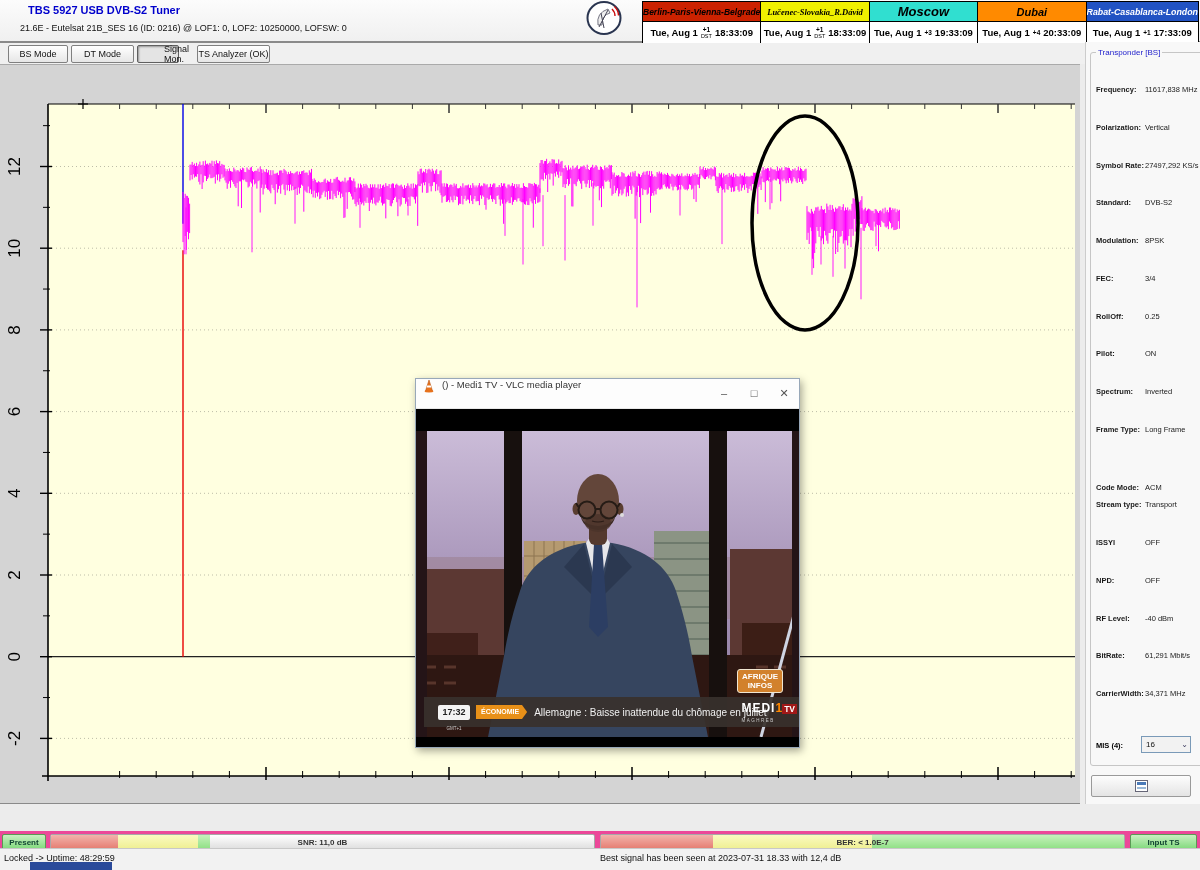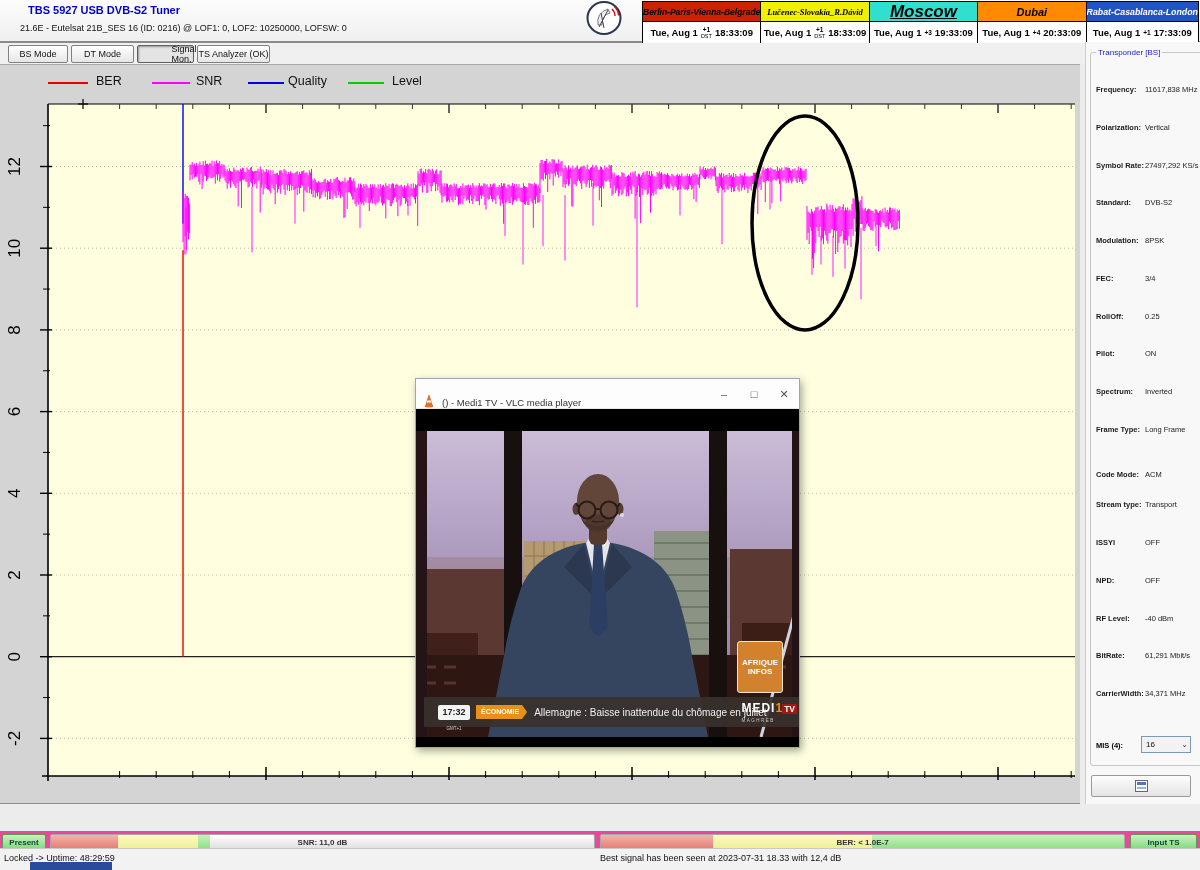--- a/index.html
+++ b/index.html
@@ -11,21 +11,21 @@
   .app-title { position:absolute; left:28px; top:4px; font-size:11px; font-weight:bold; color:#0000cc; }
   .app-subtitle { position:absolute; left:20px; top:23px; font-size:9px; color:#111; }
   .logo { position:absolute; left:575px; top:1px; width:58px; height:41px; text-align:center; }
   .logo-circle { width:36px; height:34px; margin:0 auto; }
   .logo-ribbon { display:inline-block; font-size:6.5px; font-weight:bold; color:#b01010; background:#f6f6fa; border:1px solid #8890a8; padding:0 2px; line-height:8px; }
 
   
   .clocks { position:absolute; left:643px; top:1px; width:556px; height:43px; display:flex; }
   .clock { flex:1 1 0; border:1px solid #000; margin-left:-1px; display:flex; flex-direction:column; background:#fff; }
   .clock-name { height:20px; display:flex; align-items:center; justify-content:center; font-style:italic; font-weight:bold; font-size:8.5px; border-bottom:1px solid #000; white-space:nowrap; overflow:hidden; }
-  .clock:nth-child(3) .clock-name { font-size:17px;text-decoration:underline; }
+  .clock:nth-child(3) .clock-name { font-size:13px; }
   .clock:nth-child(4) .clock-name { font-size:11px; }
   .clock:nth-child(5) .clock-name { font-size:8.8px; }
   .clock-time { flex:1; display:flex; align-items:center; justify-content:center; font-size:9.5px; font-weight:bold; color:#000; background:#fff; white-space:nowrap; }
   .tz { display:inline-flex; flex-direction:column; align-items:center; margin:0 3px; line-height:6px; }
   .tz .off { font-size:6.5px; font-weight:bold; }
   .tz .dst { font-size:5.5px; font-weight:normal; }
 
   
   .tabs { position:absolute; left:0; top:43px; width:1200px; height:21px; background:#f0f0f0; }
   .tab { position:absolute; top:2px; height:18px; background:linear-gradient(#ffffff,#e6e6e6); border:1px solid #808080; border-radius:2px; font-size:9px; color:#111; display:flex; align-items:center; justify-content:center; cursor:default; }
@@ -46,39 +46,39 @@
   .tr-label { position:absolute; left:5px; font-size:7.5px; font-weight:bold; color:#1a1a1a; white-space:nowrap; }
   .tr-value { position:absolute; left:54px; font-size:7.5px; color:#1a1a1a; white-space:nowrap; }
   .mis-row { position:absolute; left:0; top:683px; width:105px; }
   .mis-label { position:absolute; left:5px; top:5px; font-size:7.5px; font-weight:bold; }
   .mis-select { position:absolute; left:50px; top:0px; width:50px; height:17px; border:1px solid #7a9ab8; background:#f2f2f2; font-size:8px; line-height:15px; padding-left:4px; color:#111; }
   .mis-select .chev { position:absolute; right:2px; top:0; font-size:8px; color:#446; }
   .icon-button { position:absolute; left:5px; top:733px; width:100px; height:22px; background:linear-gradient(#fdfdfd,#e4e4e4); border:1px solid #9a9a9a; border-radius:2px; display:flex; align-items:center; justify-content:center; }
 
   
   .vlc { position:absolute; left:415px; top:378px; width:385px; height:370px; background:#fff; border:1px solid #98a8b8; box-shadow:2px 3px 8px rgba(0,0,0,.35); }
-  .vlc-titlebar { height:30px; background:#fdfdfd; display:flex; align-items:flex-end; border-bottom:1px solid #e8e8e8; }
+  .vlc-titlebar { height:30px; background:#fdfdfd; display:flex; align-items:flex-start; border-bottom:1px solid #e8e8e8; }
   .vlc-title { font-size:9.5px; color:#333; margin-left:6px; }
   .vlc-buttons { margin-left:auto; display:flex; }
   .vlc-btn { width:30px; text-align:center; font-size:11px; color:#555; line-height:28px; }
   .vlc-topbar { height:22px; background:#000; }
   .vlc-video { position:relative; height:306px; background:#9a87ab; overflow:hidden; }
   .vlc-botbar { height:10px; background:#000; }
   .video-svg { position:absolute; left:0; top:0; }
   .ticker { position:absolute; left:8px; bottom:10px; width:100%; height:30px; background:rgba(56,48,44,.93); display:flex; align-items:center; }
   .t-time { position:relative; margin-left:14px; width:32px; height:15px; background:#f4f4f4; border-radius:2px; text-align:center; font-size:9px; font-weight:bold; color:#222; line-height:15px; }
   .t-gmt { position:absolute; left:0; top:16px; width:32px; text-align:center; font-size:4.5px; color:#ccc; font-weight:normal; }
   .t-cat { margin-left:6px; height:14px; background:#e89018; color:#fff; font-size:7px; font-weight:bold; line-height:14px; padding:0 8px 0 5px; clip-path:polygon(0 0,90% 0,100% 50%,90% 100%,0 100%); }
   .t-headline { margin-left:7px; font-size:10px; color:#f0f0f0; white-space:nowrap; }
   .t-logo { position:absolute; right:10px; top:4px; text-align:left; line-height:12px; }
   .t-logo .p1 { color:#fff; font-weight:bold; font-size:12px; letter-spacing:1px; }
   .t-logo .p2 { color:#ff8800; font-weight:bold; font-size:12px; }
   .t-logo .p3 { color:#fff; font-weight:bold; font-size:8.5px; background:#a01818; padding:0 2px; }
   .t-logo .sub { display:block; font-size:4.5px; color:#ccc; letter-spacing:1.5px; }
-  .afrique { position:absolute; right:16px; bottom:44px; background:#d2812c; border:1px solid #f0e6d2; border-radius:3px; padding:16px 4px; text-align:center; font-size:8px; font-weight:bold; color:#fff; line-height:9px; }
+  .afrique { position:absolute; right:16px; bottom:44px; background:#d2812c; border:1px solid #f0e6d2; border-radius:3px; padding:2px 4px; text-align:center; font-size:8px; font-weight:bold; color:#fff; line-height:9px; }
 
   
   .bars { position:absolute; left:0; top:805px; width:1200px; height:43px; background:#ec4899;margin-top:26px; }
   .side-btn { position:absolute; height:17px; background:linear-gradient(#c9f0c1,#7bd877); border:1px solid #5a9a55; border-radius:2px; font-size:8px; font-weight:bold; color:#143; text-align:center; line-height:15px; }
   .meter { position:absolute; height:17px; border:1px solid #a8a8a8; border-radius:2px; background:linear-gradient(#ffffff,#dcdcdc); overflow:hidden; }
   .seg { position:absolute; top:0; height:100%; }
   .seg-red { background:linear-gradient(#f2b4ac,#e4786c); }
   .seg-yellow { background:linear-gradient(#fafac2,#eeee8e); }
   .seg-green { background:linear-gradient(#c6f2bc,#8ade80); }
   .meter-text { position:absolute; left:0; top:0; width:100%; text-align:center; font-size:8px; font-weight:bold; color:#333; line-height:16px; }
@@ -163,35 +163,25 @@
           </span>
           <span>17:33:09</span>
         </div>
     </div>
   </div>
 </div>
 
 <div class="tabs">
   <div class="tab" style="left:8px;width:60px;">BS Mode</div>
   <div class="tab" style="left:71px;width:63px;">DT Mode</div>
-  <div class="tab active" style="left:137px;width:57px;padding-left:37px;">Signal Mon.</div>
+  <div class="tab active" style="left:137px;width:42px;padding-left:37px;">Signal Mon.</div>
   <div class="tab" style="left:197px;width:73px;">TS Analyzer (OK)</div>
 </div>
 
 <div class="chart-panel">
-  <div class="legend">
-    <span class="legend-line" style="left: 48px; width: 40px; background: rgb(232, 0, 0);"></span>
-    <span class="legend-label" style="left:96px;">BER</span>
-    <span class="legend-line" style="left: 152px; width: 38px; background: rgb(255, 0, 255);"></span>
-    <span class="legend-label" style="left:196px;">SNR</span>
-    <span class="legend-line" style="left: 248px; width: 36px; background: rgb(0, 0, 232);"></span>
-    <span class="legend-label" style="left:288px;">Quality</span>
-    <span class="legend-line" style="left: 348px; width: 36px; background: rgb(0, 204, 0);"></span>
-    <span class="legend-label" style="left:392px;">Level</span>
-  </div>
 <svg width="1080" height="740" class="plotsvg">
       <rect x="48" y="39" width="1027" height="672" fill="#ffffe0"></rect>
       <line x1="48" y1="101.50049999999997" x2="1075" y2="101.50049999999997" stroke="#bdbda8" stroke-width="1" stroke-dasharray="1 3"></line>
       <line x1="40" y1="101.50049999999997" x2="52" y2="101.50049999999997" stroke="#000" stroke-width="1.4"></line>
       <text x="20" y="101.50049999999997" text-anchor="middle" font-size="17" fill="#000" transform="rotate(-90 20 101.50049999999997)">12</text>
       <line x1="43" y1="142.35049999999998" x2="50" y2="142.35049999999998" stroke="#000" stroke-width="1"></line>
       <line x1="48" y1="183.20049999999998" x2="1075" y2="183.20049999999998" stroke="#bdbda8" stroke-width="1" stroke-dasharray="1 3"></line>
       <line x1="40" y1="183.20049999999998" x2="52" y2="183.20049999999998" stroke="#000" stroke-width="1.4"></line>
       <text x="20" y="183.20049999999998" text-anchor="middle" font-size="17" fill="#000" transform="rotate(-90 20 183.20049999999998)">10</text>
       <line x1="43" y1="224.05049999999997" x2="50" y2="224.05049999999997" stroke="#000" stroke-width="1"></line>
@@ -323,21 +313,21 @@
           <span class="tr-value">ON</span>
         </div>
         <div class="tr-row" style="top: 334px;">
           <span class="tr-label">Spectrum:</span>
           <span class="tr-value">Inverted</span>
         </div>
         <div class="tr-row" style="top: 371.75px;">
           <span class="tr-label">Frame Type:</span>
           <span class="tr-value">Long Frame</span>
         </div>
-        <div class="tr-row" style="top: 417px;">
+        <div class="tr-row" style="top: 430px;">
           <span class="tr-label">Code Mode:</span>
           <span class="tr-value">ACM</span>
         </div>
         <div class="tr-row" style="top: 447.25px;">
           <span class="tr-label">Stream type:</span>
           <span class="tr-value">Transport</span>
         </div>
         <div class="tr-row" style="top: 485px;">
           <span class="tr-label">ISSYI</span>
           <span class="tr-value">OFF</span>

